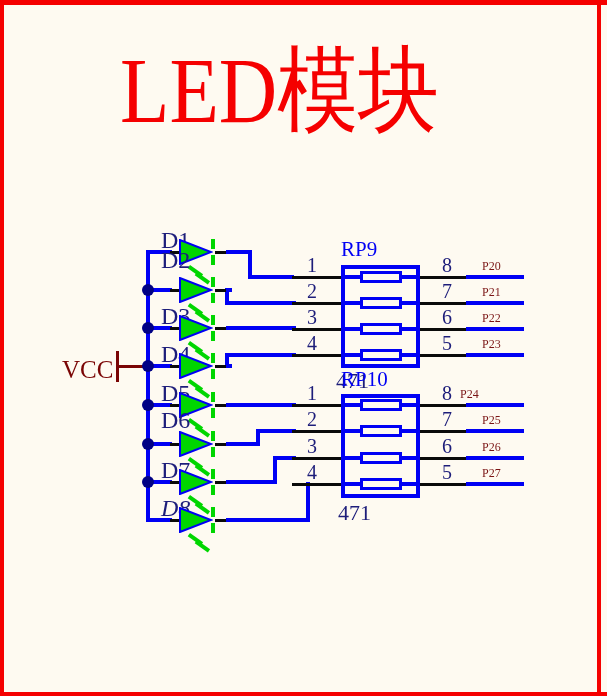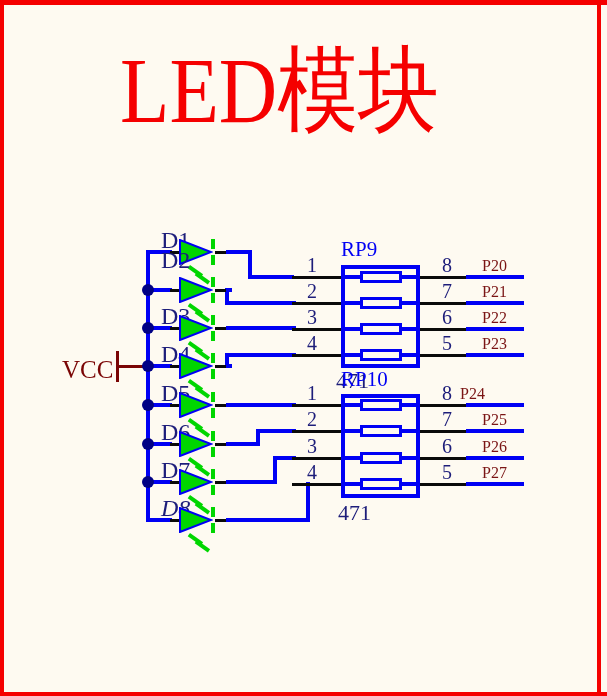--- a/index.html
+++ b/index.html
@@ -14,21 +14,21 @@
     color:var(--title);white-space:nowrap;transform:scaleX(0.86);transform-origin:0 0;
   }
   .wire{position:absolute;background:var(--wire);}
   .pin{position:absolute;background:var(--pin);}
   .dot{position:absolute;width:12px;height:12px;border-radius:50%;background:var(--junction);}
   .dash{position:absolute;background:var(--led_green);}
   .emit{position:absolute;width:16px;height:4px;background:var(--led_green);
         transform:rotate(35deg);transform-origin:0 0;}
   .d-label{position:absolute;color:var(--pin_number);font-size:24px;line-height:20px;white-space:nowrap;}
   .pin-num{position:absolute;color:var(--pin_number);font-size:20px;line-height:16px;width:22px;text-align:center;}
-  .net-label{position:absolute;color:var(--net_label);font-size:16px;line-height:16px;white-space:nowrap;}
+  .net-label{position:absolute;color:var(--net_label);font-size:12px;line-height:16px;white-space:nowrap;}
   .ref-label{position:absolute;color:var(--designator);font-size:21px;line-height:17px;white-space:nowrap;}
   .val-label{position:absolute;color:var(--pin_number);font-size:22px;line-height:17px;white-space:nowrap;}
   .rbox{position:absolute;border:4px solid var(--component);box-sizing:border-box;}
   .relem{position:absolute;border:3px solid var(--component);box-sizing:border-box;background:var(--background);}
   .vcc-label{position:absolute;left:62px;top:359px;color:var(--power);font-size:25px;line-height:22px;}
   .vcc-bar{position:absolute;left:116px;top:351px;width:3px;height:31px;background:var(--power);}
   .vcc-wire{position:absolute;left:116px;top:365px;width:34px;height:3px;background:var(--power);}
   svg.led{position:absolute;}
 </style>
 </head>
@@ -118,21 +118,21 @@
       <div class="d-label" style="left: 161px; top: 383px;">D5</div>
       <div class="pin" style="left: 170px; top: 404px; width: 11px; height: 3px;"></div>
       <div class="pin" style="left: 215px; top: 404px; width: 11px; height: 3px;"></div>
       <svg class="led" width="34" height="26" style="left: 179px; top: 392px;">
         <polygon points="1,1 1,25 32,13" fill="#00D600" stroke="#0000F4" stroke-width="2"></polygon>
       </svg>
       <div class="dash" style="left: 211px; top: 392px; width: 4px; height: 10px;"></div>
       <div class="dash" style="left: 211px; top: 408px; width: 4px; height: 10px;"></div>
       <div class="emit" style="left: 190px; top: 418px;"></div>
       <div class="emit" style="left: 197px; top: 425px;"></div>
-      <div class="d-label" style="left: 161px; top: 422px;">D6</div>
+      <div class="d-label" style="left: 161px; top: 410px;">D6</div>
       <div class="pin" style="left: 170px; top: 443px; width: 11px; height: 3px;"></div>
       <div class="pin" style="left: 215px; top: 443px; width: 11px; height: 3px;"></div>
       <svg class="led" width="34" height="26" style="left: 179px; top: 431px;">
         <polygon points="1,1 1,25 32,13" fill="#00D600" stroke="#0000F4" stroke-width="2"></polygon>
       </svg>
       <div class="dash" style="left: 211px; top: 431px; width: 4px; height: 10px;"></div>
       <div class="dash" style="left: 211px; top: 447px; width: 4px; height: 10px;"></div>
       <div class="emit" style="left: 190px; top: 457px;"></div>
       <div class="emit" style="left: 197px; top: 464px;"></div>
       <div class="d-label" style="left: 161px; top: 460px;">D7</div>

